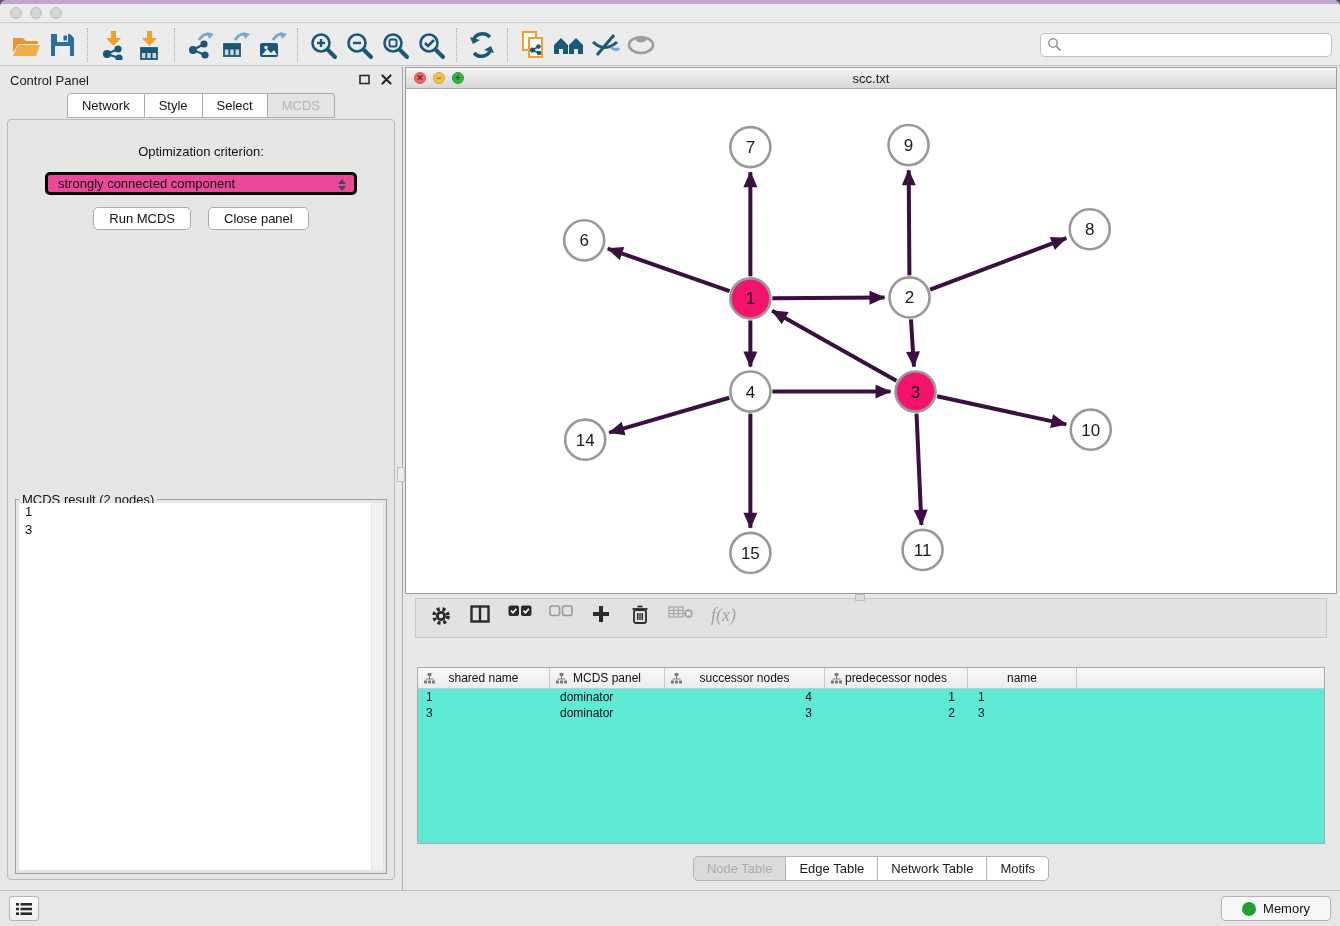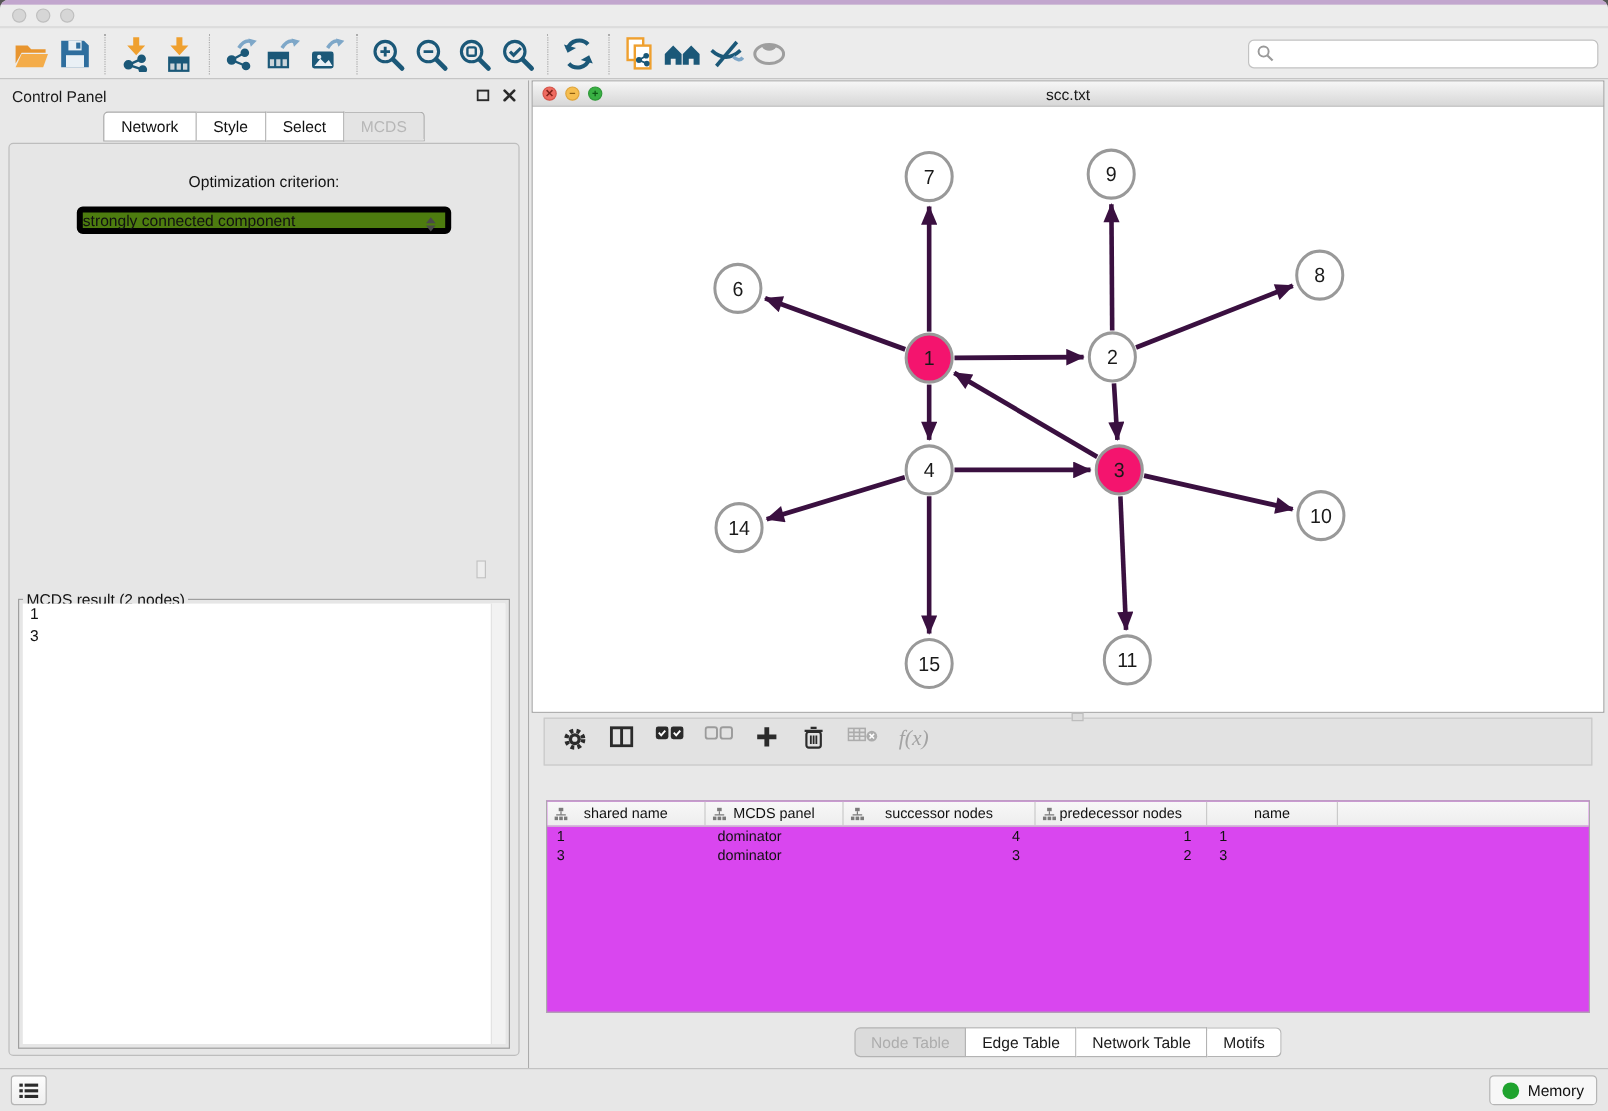--- a/index.html
+++ b/index.html
@@ -23,35 +23,35 @@
   .tb-btn{width:36px;height:36px;display:flex;align-items:center;justify-content:center;flex:0 0 auto;}
   .tb-sep{width:0;height:34px;border-left:1px dotted #ACACAC;margin:0 7px;flex:0 0 auto;}
   .search-wrap{margin-left:auto;width:292px;height:24px;background:#fff;border:1px solid #C2C2C2;
                border-radius:5px;display:flex;align-items:center;padding:0 6px;}
   .search-wrap input{border:none;outline:none;flex:1;font-size:13px;font-family:inherit;background:transparent;}
 
   
   .main{position:absolute;top:67px;bottom:36px;left:0;right:0;display:flex;}
 
   
-  .control-panel{width:441px;position:relative;border-right:1px solid #ABABAB;background:#E8E8E8;}
+  .control-panel{width:403px;position:relative;border-right:1px solid #ABABAB;background:#E8E8E8;}
   .cp-header{height:26px;position:relative;}
   .panel-title{position:absolute;left:10px;top:6px;font-size:13px;color:#1A1A1A;}
   .win-controls{position:absolute;right:10px;top:7px;display:flex;gap:11px;align-items:center;}
   .cp-tabs{display:flex;justify-content:center;position:relative;z-index:2;text-align:right;}
   .ctab{padding:4px 14px;font-size:13px;background:#fff;border:1px solid #ABABAB;color:#111;margin-bottom:-1px;}
   .ctab + .ctab{border-left:none;}
   .ctab.first{border-radius:4px 0 0 0;}
   .ctab.last{border-radius:0 4px 0 0;}
   .ctab.selected{background:#E4E4E4;color:#B7B7B7;}
   .cp-body{position:absolute;top:52px;left:7px;right:7px;bottom:10px;border:1px solid #BDBDBD;
            border-radius:4px;background:#E6E6E6;}
   .opt-label{margin-top:24px;text-align:center;font-size:13px;color:#111;}
-  .criterion{margin:13px auto 0;width:312px;height:23px;background:#4d7c0f;border:5px solid #000000;
-             border-radius:5px;position:relative;display:flex;align-items:center;padding:0 0;font-size:13px;color:#111;}
+  .criterion{margin:13px auto 0;width:312px;height:23px;background:#ec4899;border:3px solid #000000;
+             border-radius:5px;position:relative;display:flex;align-items:center;padding:0 10px;font-size:13px;color:#111;}
   .stepper{position:absolute;right:8px;top:4px;display:flex;flex-direction:column;gap:2px;}
   .stepper i{width:0;height:0;border-left:4px solid transparent;border-right:4px solid transparent;}
   .stepper .up{border-bottom:5px solid #4A4A4A;}
   .stepper .down{border-top:5px solid #4A4A4A;}
   .cp-buttons{display:flex;justify-content:center;gap:17px;margin-top:12px;}
   .cbtn{height:23px;padding:0 15px;background:#fff;border:1px solid #ABABAB;border-radius:5px;
         font-size:13px;display:flex;align-items:center;color:#111;}
   .result-fieldset{position:absolute;left:7px;right:7px;top:372px;bottom:5px;border:1px solid #9F9F9F;
                    margin:0;padding:0;}
   .result-fieldset legend{margin-left:3px;padding:0 3px;font-size:13px;color:#111;}
@@ -77,21 +77,21 @@
   .net-canvas svg{position:absolute;inset:0;width:100%;height:100%;}
   .h-grip{position:absolute;left:452px;top:527px;width:10px;height:7px;background:#DCDCDC;border:1px solid #BDBDBD;z-index:5;}
 
   
   .table-panel{flex:1;position:relative;margin-top:3px;}
   .tp-header{height:24px;position:relative;}
   .tp-toolbar{margin:1px 10px 0 10px;height:40px;background:#E2E2E2;border:1px solid #C9C9C9;
               display:flex;align-items:center;gap:17px;padding:0 14px;}
   .tp-tool{display:flex;align-items:flex-start;justify-content:center;min-width:22px;height:26px;}
   .fx-label{font-family:"Liberation Serif",serif;font-style:italic;font-size:18px;color:#A3A3A3;}
-  .tp-table{position:absolute;left:12px;right:12px;top:70px;bottom:46px;background:#d946ef;border:1px solid #ABABAB;overflow:hidden;}
+  .tp-table{position:absolute;left:12px;right:12px;top:70px;bottom:46px;background:#5eead4;border:1px solid #ABABAB;overflow:hidden;}
   .tp-thead{display:flex;height:21px;background:linear-gradient(#F8F8F8,#EDEDED);border-bottom:1px solid #C9C9C9;}
   .th{position:relative;display:flex;align-items:center;justify-content:center;font-size:12px;color:#111;
       border-right:1px solid #CACACA;flex:0 0 auto;}
   .th .col-icon{position:absolute;left:6px;top:5px;}
   .c0{width:132px;}.c1{width:115px;}.c2{width:160px;}.c3{width:143px;}.c4{width:109px;}
   .tp-row{display:flex;height:16px;align-items:center;font-size:12px;color:#111;}
   .td{flex:0 0 auto;}
   .td.c0{padding-left:8px;}
   .td.c1{padding-left:10px;}
   .td.c2{text-align:right;padding-right:13px;}
@@ -101,21 +101,21 @@
   .btab{padding:4px 13px;font-size:13px;background:#fff;border:1px solid #B3B3B3;color:#1A1A1A;}
   .btab + .btab{border-left:none;}
   .btab.first{border-radius:5px 0 0 5px;}
   .btab.last{border-radius:0 5px 5px 0;}
   .btab.selected{background:#DBDBDB;color:#ADADAD;}
 
   
   .statusbar{position:absolute;bottom:0;left:0;right:0;height:36px;background:#E7E7E7;border-top:1px solid #C2C2C2;}
   .status-left-btn{position:absolute;left:9px;top:5px;width:30px;height:25px;background:linear-gradient(#FDFDFD,#EFEFEF);
                    border:1px solid #B5B5B5;border-radius:3px;display:flex;align-items:center;justify-content:center;}
-  .memory-btn{position:absolute;right:9px;top:5px;height:25px;padding:0 10px;background:#F7F7F7;
+  .memory-btn{position:absolute;right:9px;top:5px;height:25px;padding:0 20px;background:#F7F7F7;
               border:1px solid #B5B5B5;border-radius:4px;display:flex;align-items:center;gap:7px;font-size:13px;color:#111;}
   .mem-dot{width:14px;height:14px;border-radius:50%;background:#1FA32E;}
 </style>
 </head>
 <body>
 
 <div id="app">
 
   <div class="purple-strip"></div>
   <div class="titlebar">
@@ -304,20 +304,24 @@
         <div class="ctab last selected">MCDS</div>
       </div>
       <div class="cp-body">
         <div class="opt-label">Optimization criterion:</div>
         <div class="criterion">
           <span>strongly connected component</span>
           <span class="stepper">
               <i class="up"></i>
               <i class="down"></i>
             </span>
+        </div>
+        <div class="cp-buttons">
+          <div class="cbtn">Run MCDS</div>
+          <div class="cbtn">Close panel</div>
         </div>
         <fieldset class="result-fieldset">
           <legend>MCDS result (2 nodes)</legend>
           <div class="result-inner">
             <div class="result-line">1</div>
             <div class="result-line">3</div>
             <div class="result-scroll"></div>
           </div>
         </fieldset>
       </div>

